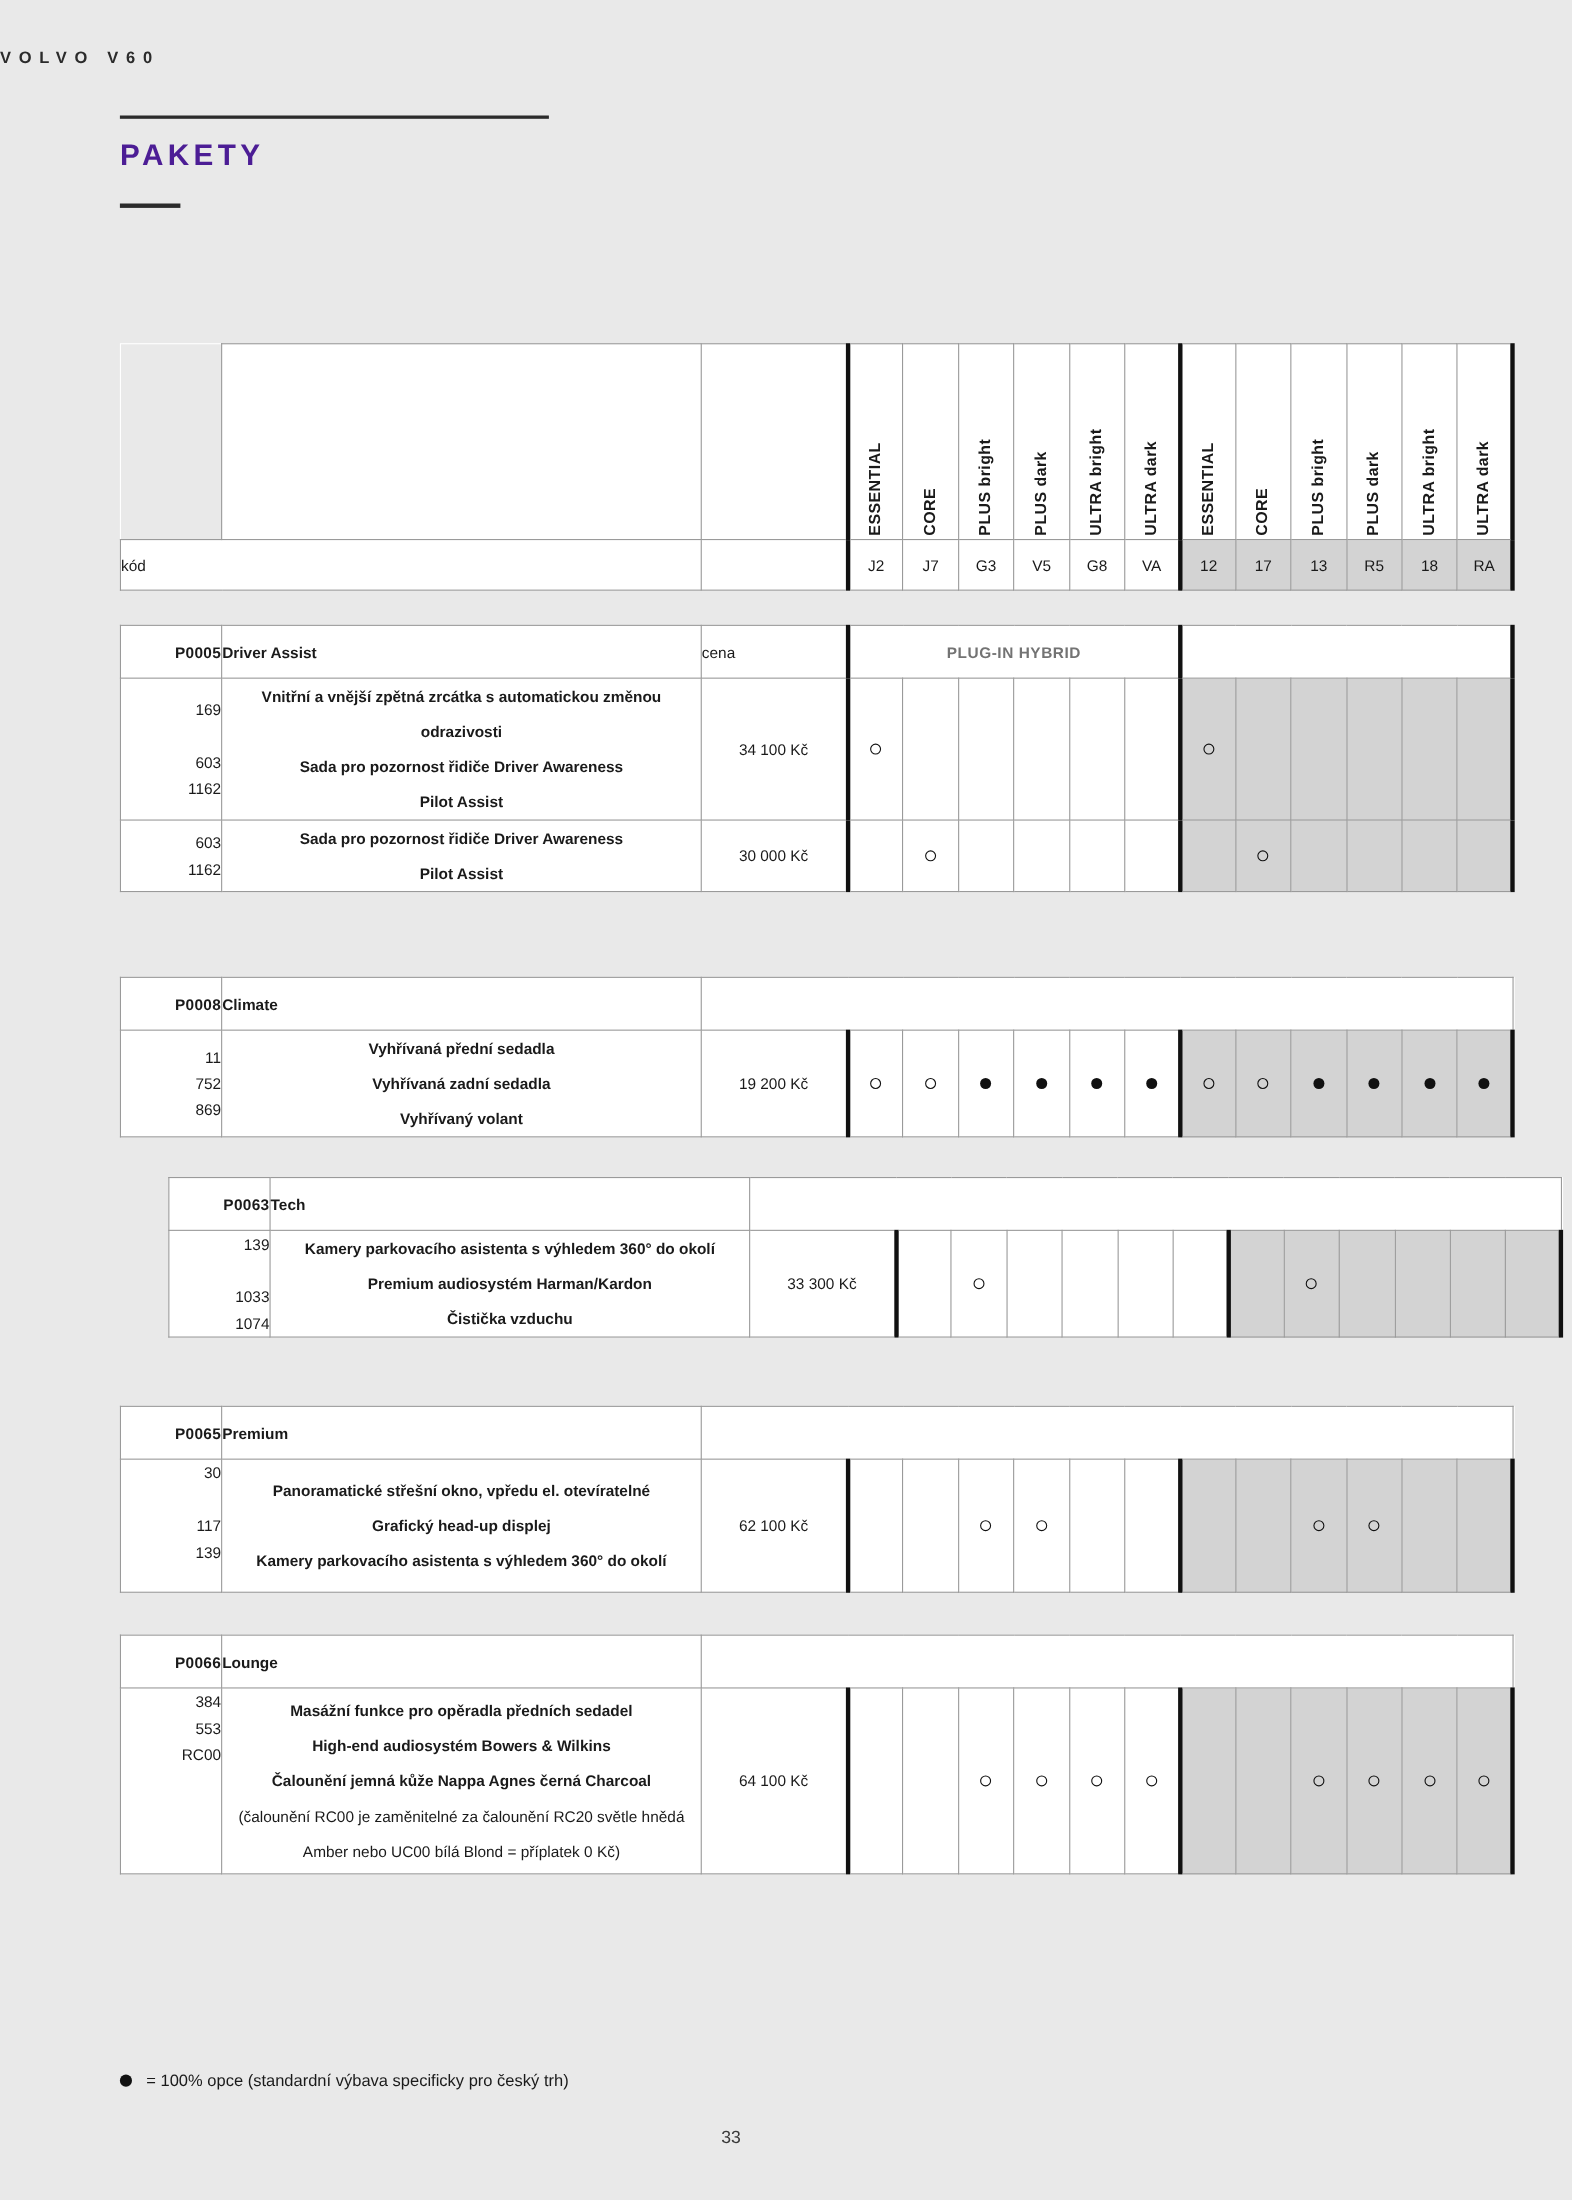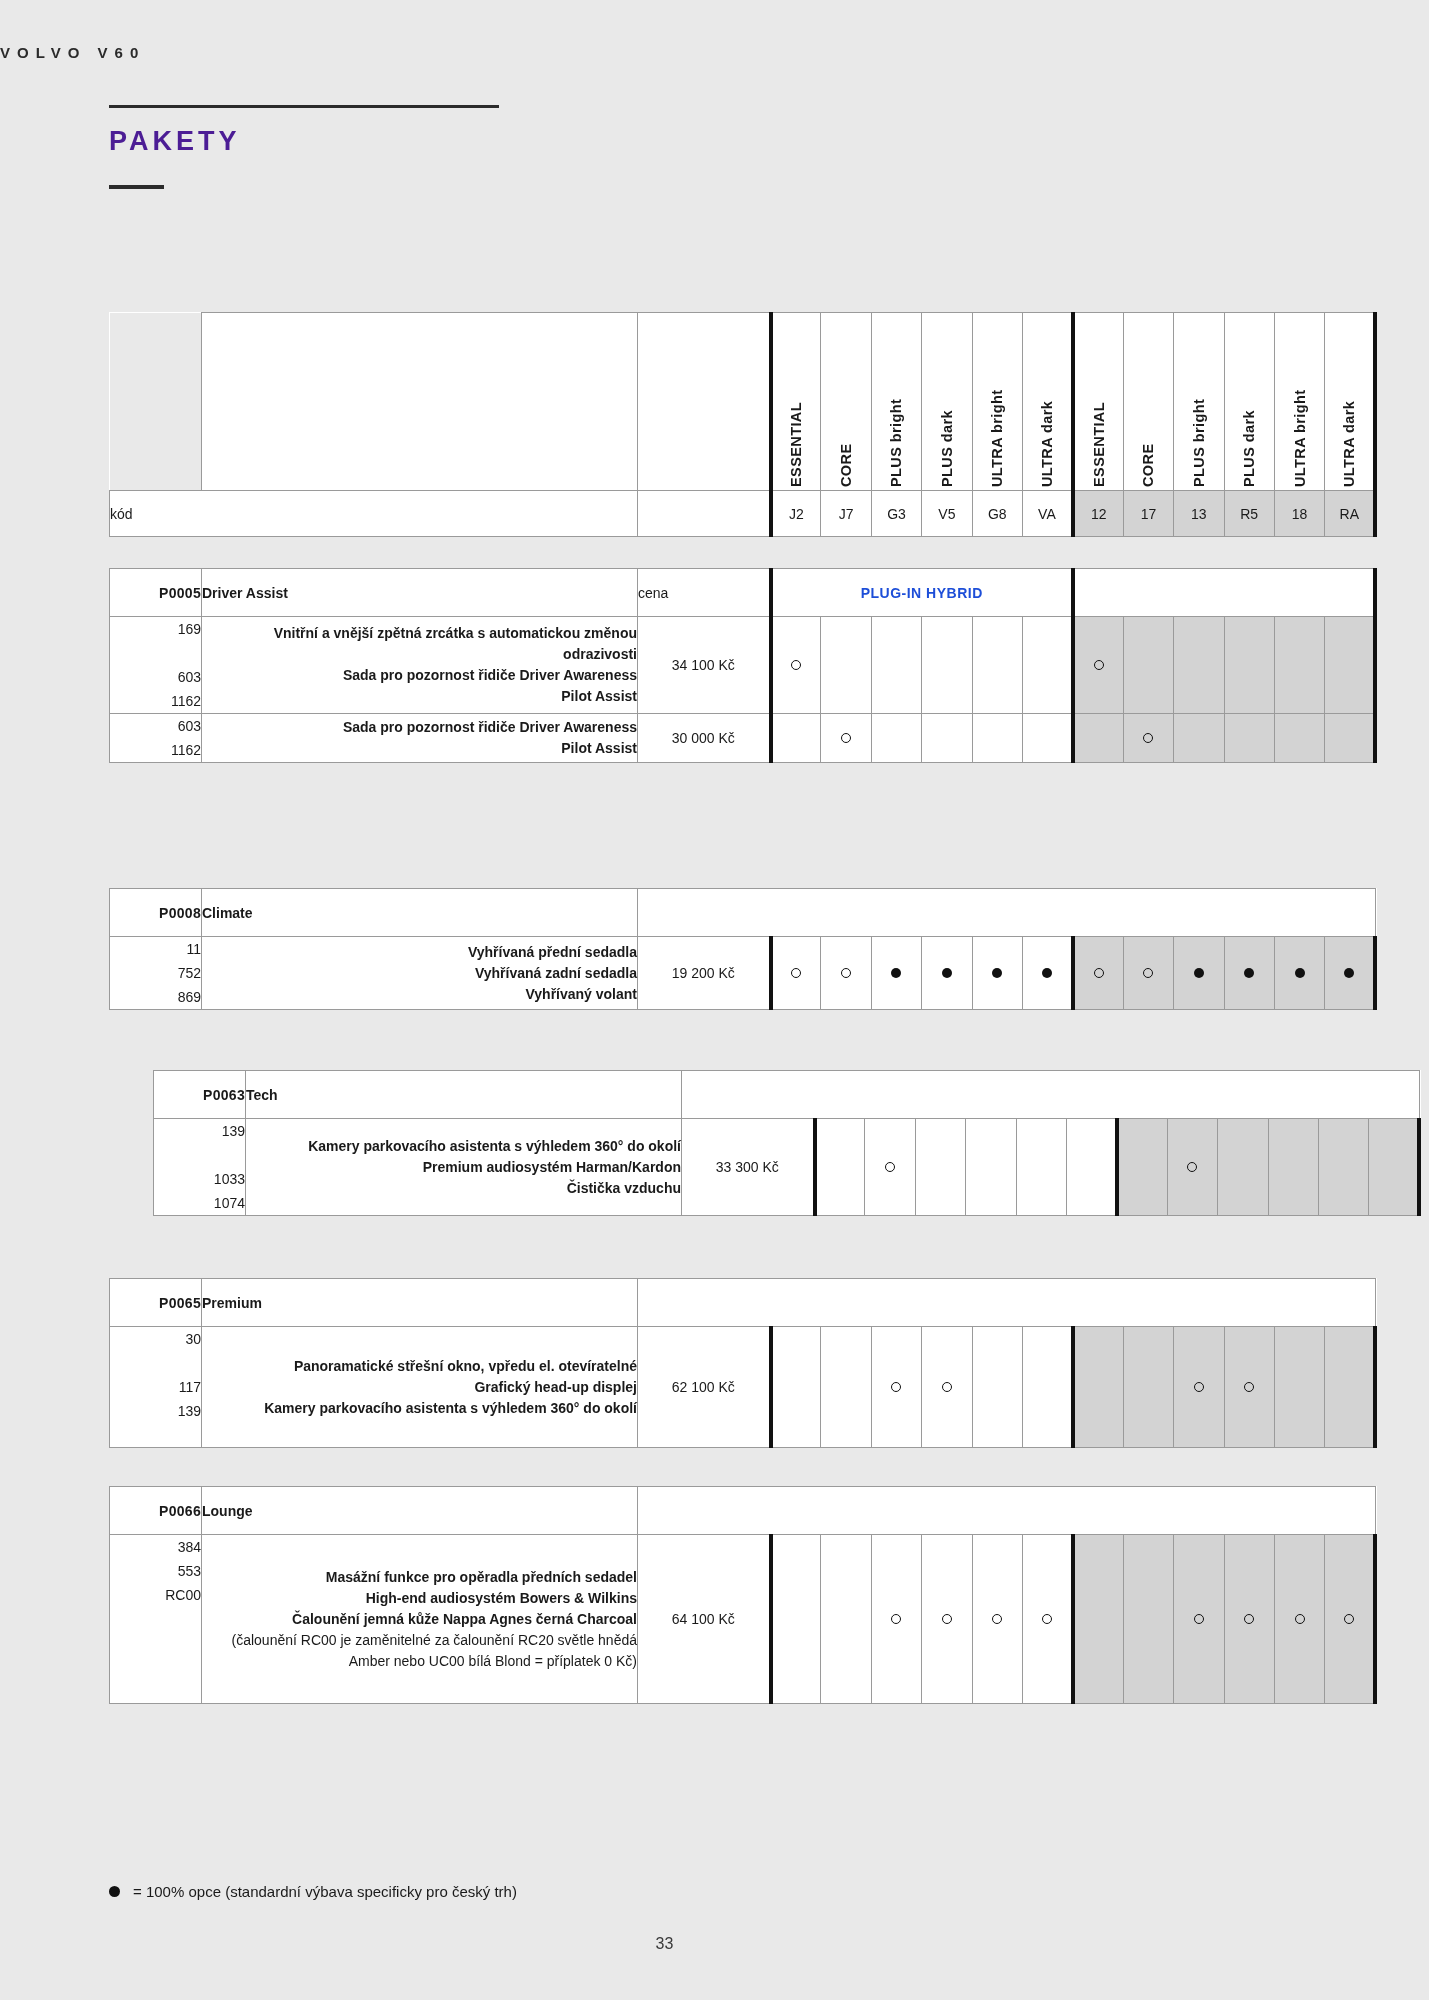--- a/index.html
+++ b/index.html
@@ -136,40 +136,40 @@
     padding-right: 14px;
     font-size: 15px;
     font-weight: normal;
   }
   .band {
     text-align: center;
     font-size: 16px;
     font-weight: bold;
     letter-spacing: 0.5px;
   }
-  .band-ph  { background: #ffffff; color: #1d4ed8; }
+  .band-ph  { background: #ffffff; color: #737373; }
   .band-mh  { background: #a8a8a8; color: #ffffff; }
 
   
   .d-code {
     text-align: right;
     padding-right: 14px;
     font-size: 15px;
     font-weight: normal;
     vertical-align: top;
     padding-top: 10px;
     line-height: 24px;
     white-space: nowrap;
   }
   .d-desc {
-    text-align: right;
+    text-align: center;
     padding: 10px 10px 10px 14px;
     font-size: 15px;
     font-weight: bold;
-    line-height: 21px;
+    line-height: 32px;
   }
   .d-desc .note {
     font-weight: normal;
     display: block;
   }
   .d-price {
     text-align: center;
     font-size: 15px;
     font-weight: normal;
     white-space: nowrap;

